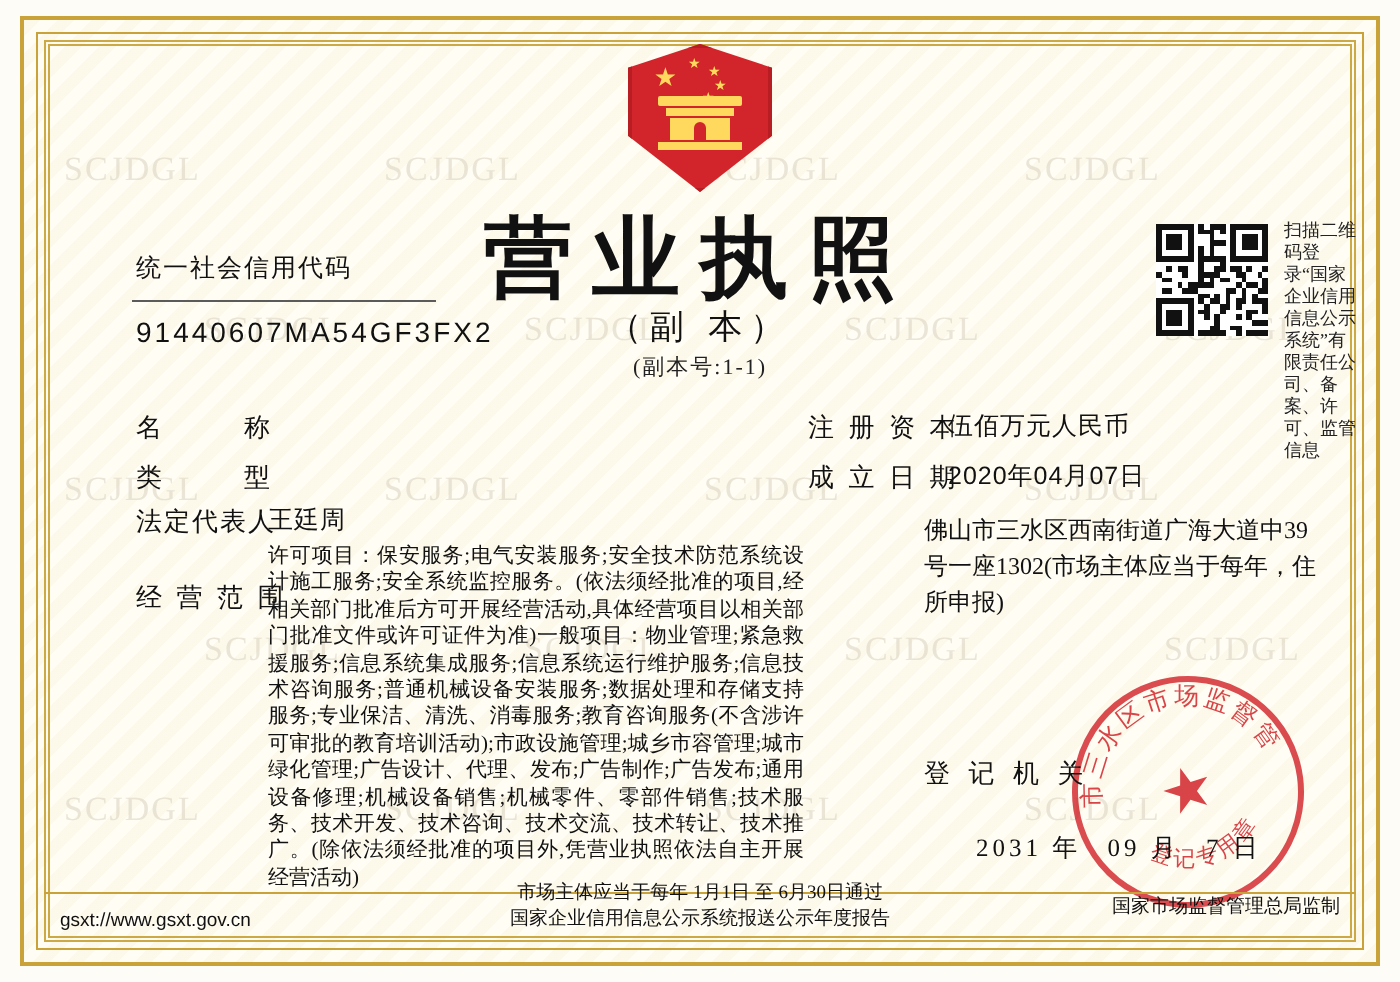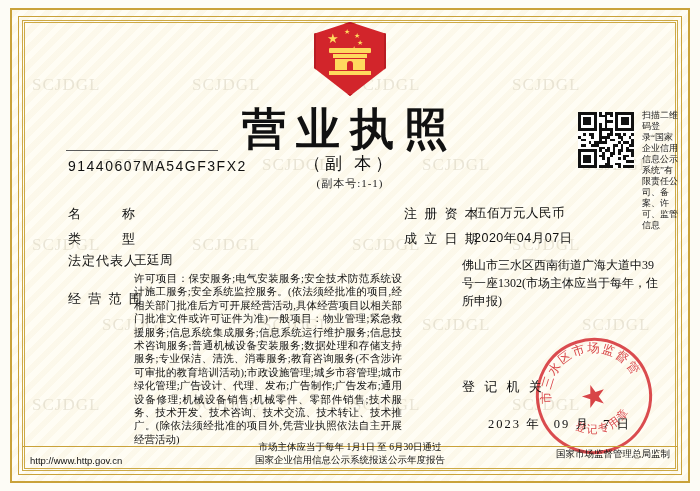--- a/index.html
+++ b/index.html
@@ -208,20 +208,21 @@
       <div class="body"></div>
       <div class="door"></div>
       <div class="base"></div>
     </div>
   </div>
 
   <div class="title">营业执照</div>
   <div class="subtitle">（副 本）</div>
   <div class="副本号">(副本号:1-1)</div>
 
+  <div class="code-label">统一社会信用代码</div>
   <div class="code-line"></div>
   <div class="code-value">91440607MA54GF3FX2</div>
 
   <div class="qr-wrap">
     <div class="qr" id="qr">
         <div class="cell" style="left: 0px; top: 0px; width: 2.66667px; height: 2.66667px;"></div>
         <div class="cell" style="left: 2.66667px; top: 0px; width: 2.66667px; height: 2.66667px;"></div>
         <div class="cell" style="left: 5.33333px; top: 0px; width: 2.66667px; height: 2.66667px;"></div>
         <div class="cell" style="left: 8px; top: 0px; width: 2.66667px; height: 2.66667px;"></div>
         <div class="cell" style="left: 10.6667px; top: 0px; width: 2.66667px; height: 2.66667px;"></div>
@@ -468,32 +469,32 @@
       </defs>
       <text><textPath href="#arcTop" startOffset="50%" text-anchor="middle" id="seal-top">佛山市三水区市场监督管理局</textPath></text>
       <text style="font-size:11px;"><textPath href="#arcBot" startOffset="50%" text-anchor="middle" id="seal-bot">登记专用章</textPath></text>
     </svg>
     <div class="star-c">★</div>
   </div>
 
   <div class="reg-label">登 记 机 关</div>
 
   <div class="date-row">
-    <span>2023</span>
+    <span>2031</span>
     <span>年</span>
     <span style="margin-left:8px">09</span>
     <span>月</span>
     <span style="margin-left:8px">7</span>
     <span>日</span>
   </div>
 
   <div class="hairline"></div>
 
   <div class="bottom-left">
-    <div style="font-family:'Liberation Sans',sans-serif;">http://www.http.gov.cn</div>
+    <div style="font-family:'Liberation Sans',sans-serif;">gsxt://www.gsxt.gov.cn</div>
   </div>
   <div class="bottom-mid">
     <div>市场主体应当于每年 1月1日 至 6月30日通过</div>
     <div>国家企业信用信息公示系统报送公示年度报告</div>
   </div>
   <div class="bottom-right">
     <div>国家市场监督管理总局监制</div>
   </div>
 </div>
 

